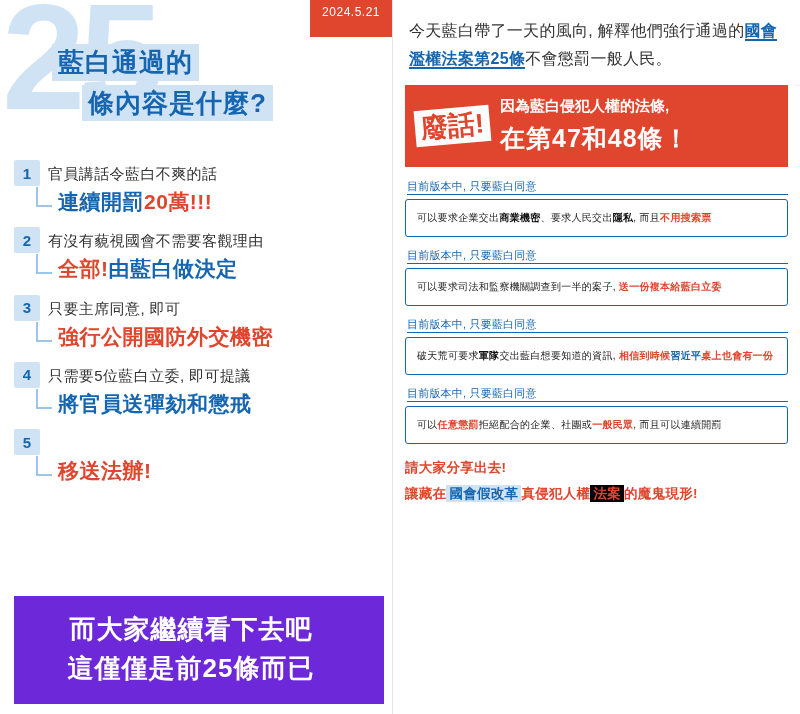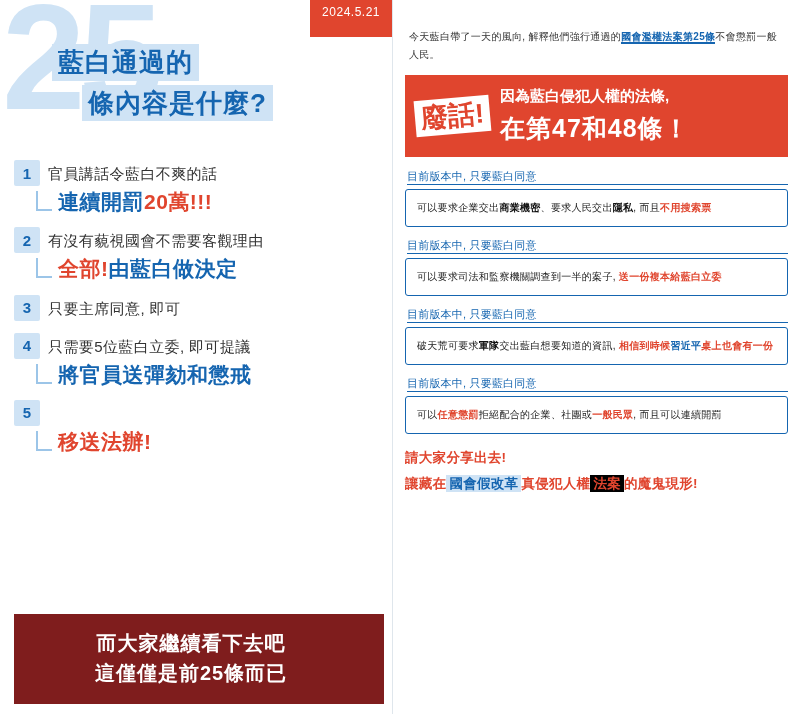--- a/index.html
+++ b/index.html
@@ -92,21 +92,21 @@
     line-height: 1.5;
     padding-top: 3px;
     letter-spacing: 0.4px;
   }
   .item-q .small {
     font-size: 11px;
     color: #555;
   }
   .answer-row {
     display: flex;
-    align-items: center;
+    align-items: flex-start;
     margin-top: 3px;
     padding-left: 22px;
   }
   .elbow {
     width: 16px; height: 20px;
     border-left: 2px solid #9cc5e8;
     border-bottom: 2px solid #9cc5e8;
     margin-right: 6px;
     margin-top: -2px;
     flex: 0 0 auto;
@@ -117,45 +117,45 @@
     line-height: 1.25;
     letter-spacing: 0.5px;
     color: #1565b0;
   }
   .answer .red { color: #e0452e; }
   .answer .blue { color: #1565b0; }
 
   .bottom-banner {
     position: absolute;
     left: 14px; right: 8px; bottom: 10px;
-    background: #7f1d1d;
+    background: #6d28d9;
     color: #ffffff;
     text-align: center;
     padding: 14px 26px 16px 10px;
-    font-size: 20px;
+    font-size: 26px;
     font-weight: bold;
     line-height: 1.5;
     letter-spacing: 1px;
   }
 
   
   .right {
     position: relative;
     width: 408px;
     height: 714px;
     background: #ffffff;
     border-left: 1px solid #dfe6ec;
     padding: 14px 12px 10px 12px;
   }
   .right-intro {
-    font-size: 10px;
+    font-size: 16px;
     color: #333;
     line-height: 1.75;
     letter-spacing: 0.3px;
-    margin: 14px 4px 12px 4px;
+    margin: 3px 4px 12px 4px;
   }
   .right-intro .law {
     color: #1565b0;
     font-weight: bold;
     border-bottom: 2px solid #1565b0;
   }
   .red-band {
     background: #e0452e;
     color: #ffffff;
     display: flex;
@@ -266,20 +266,24 @@
           <div class="elbow"></div>
           <div class="answer"><span class="red">全部!</span><span class="blue">由藍白做決定</span></div>
         </div>
       </div>
 
       <div class="item">
         <div class="item-head">
           <div class="num-badge">3</div>
           <div class="item-q"><span>只要主席同意, 即可</span></div>
         </div>
+        <div class="answer-row">
+          <div class="elbow"></div>
+          <div class="answer"><span class="red">強行公開國防外交機密</span></div>
+        </div>
       </div>
 
       <div class="item">
         <div class="item-head">
           <div class="num-badge">4</div>
           <div class="item-q"><span>只需要5位藍白立委, 即可提議</span></div>
         </div>
         <div class="answer-row">
           <div class="elbow"></div>
           <div class="answer"><span class="blue">將官員送彈劾和懲戒</span></div>

